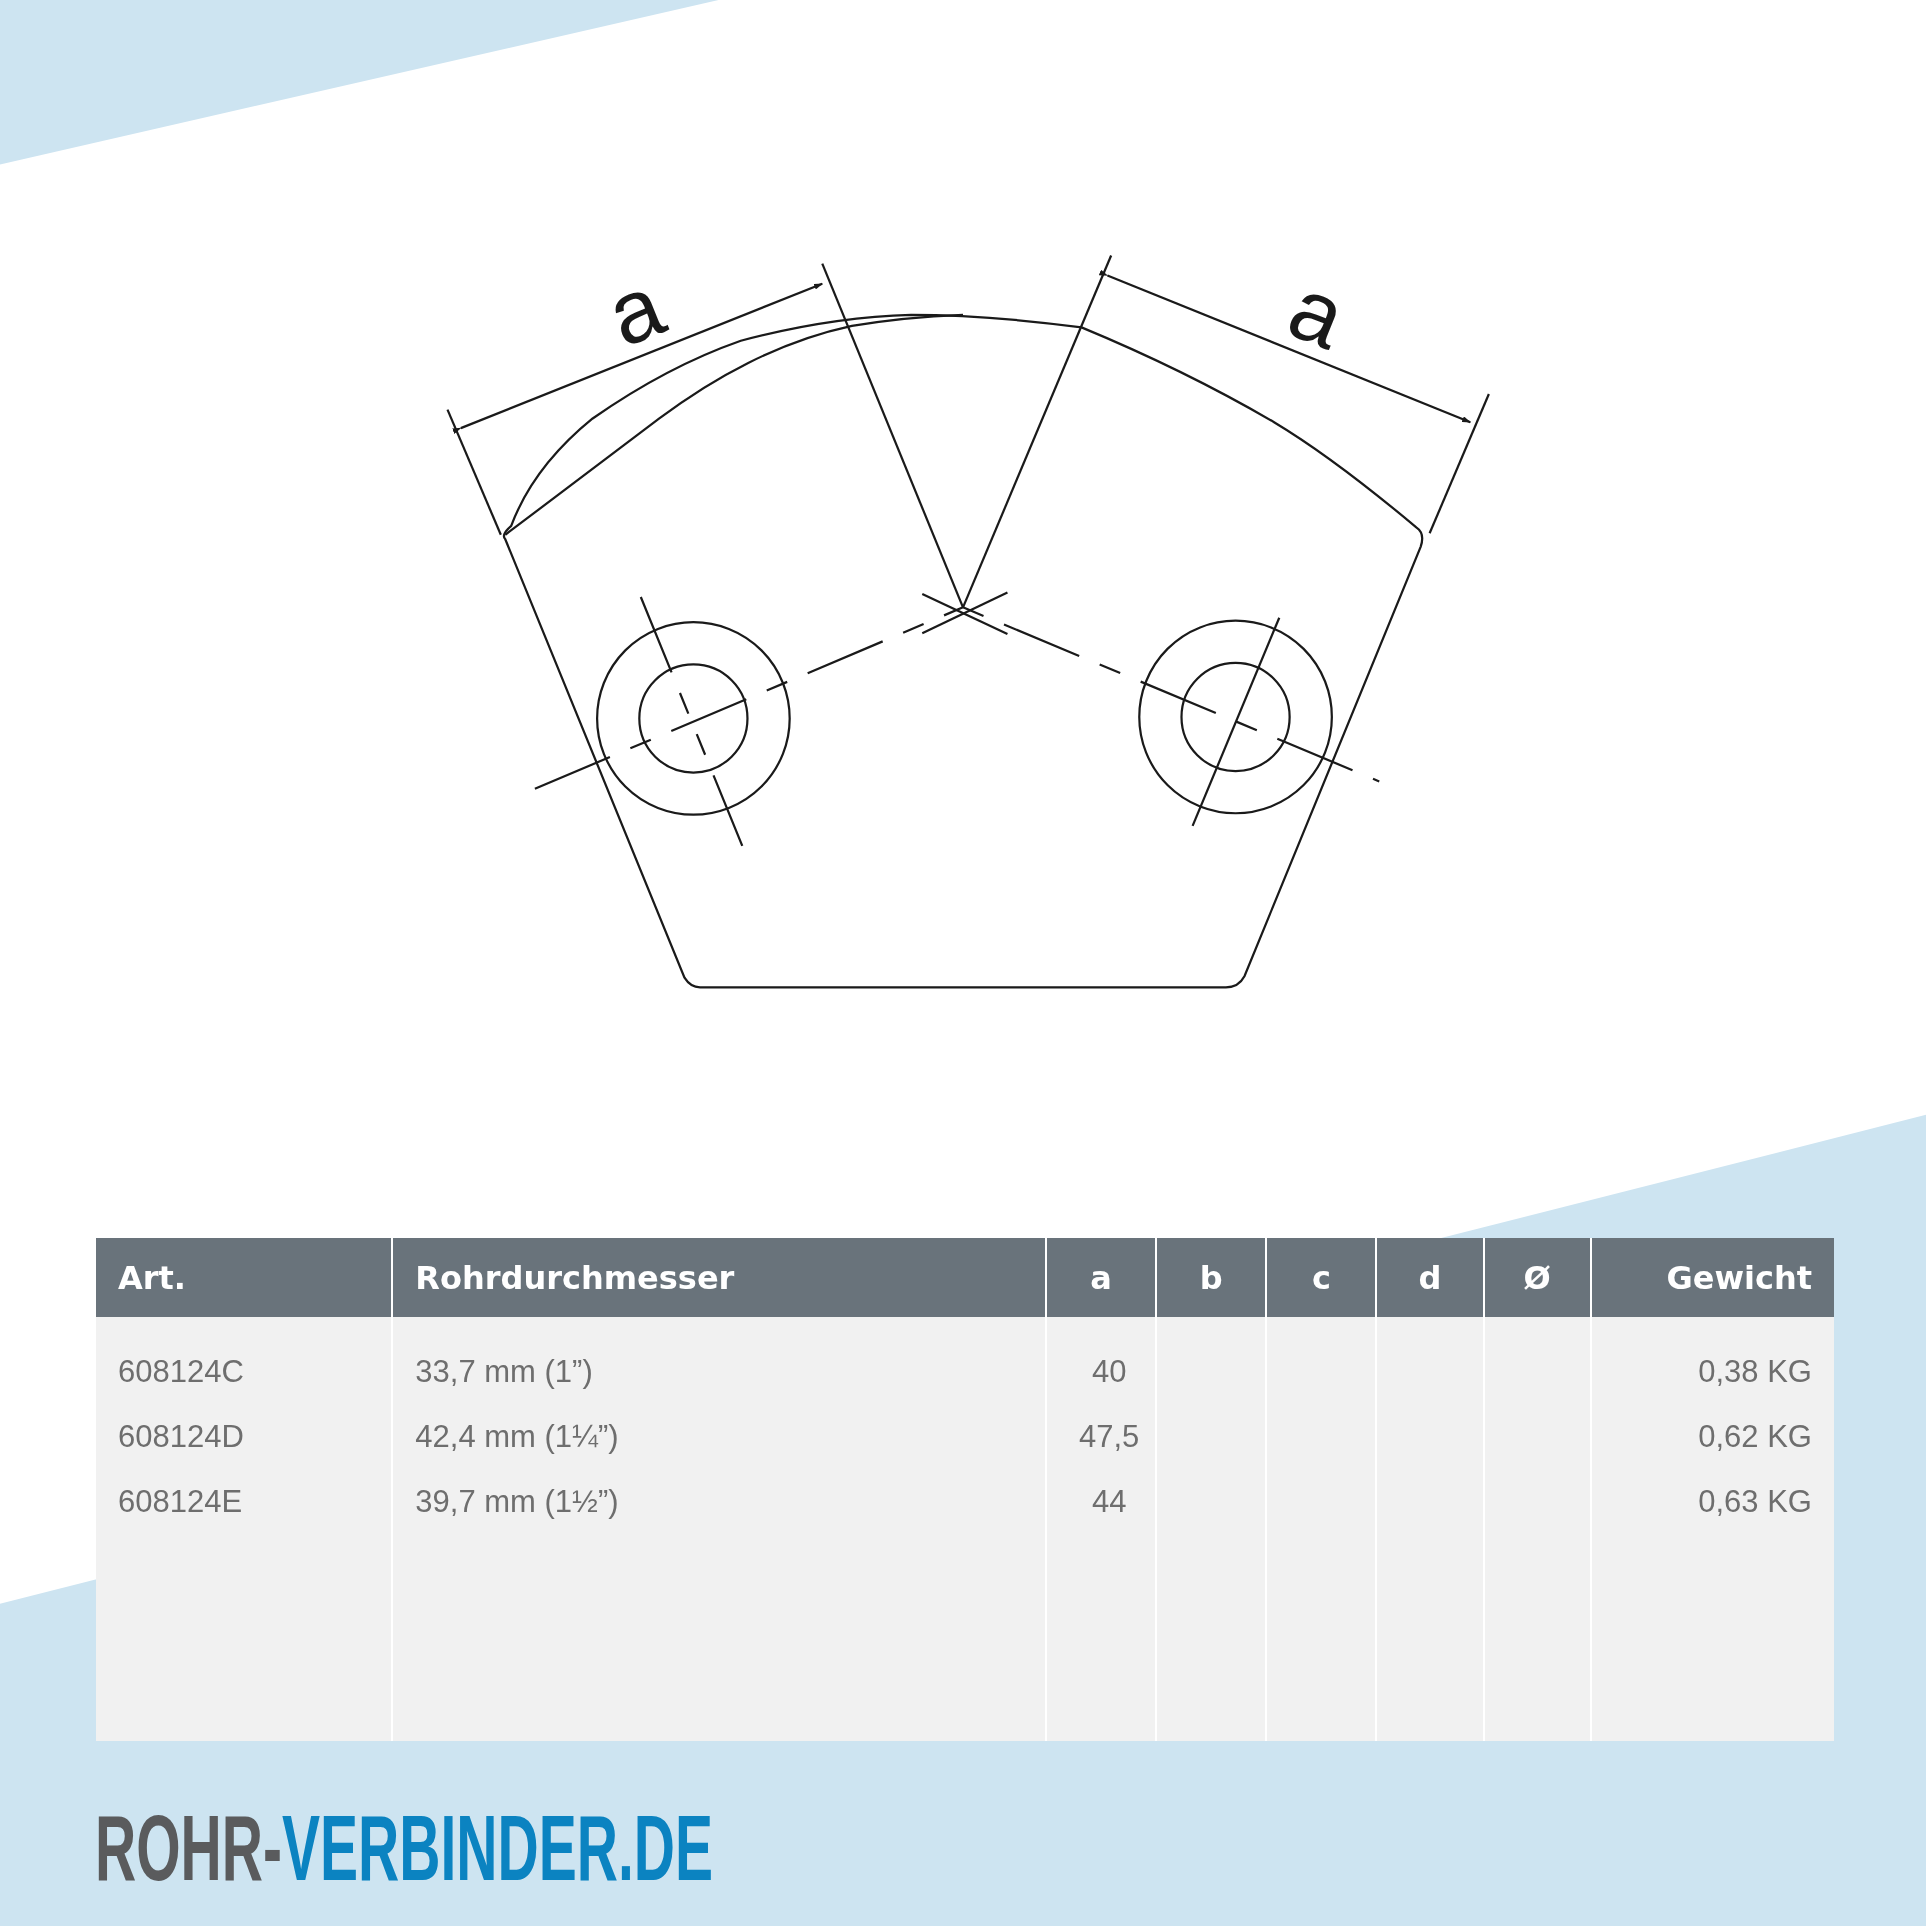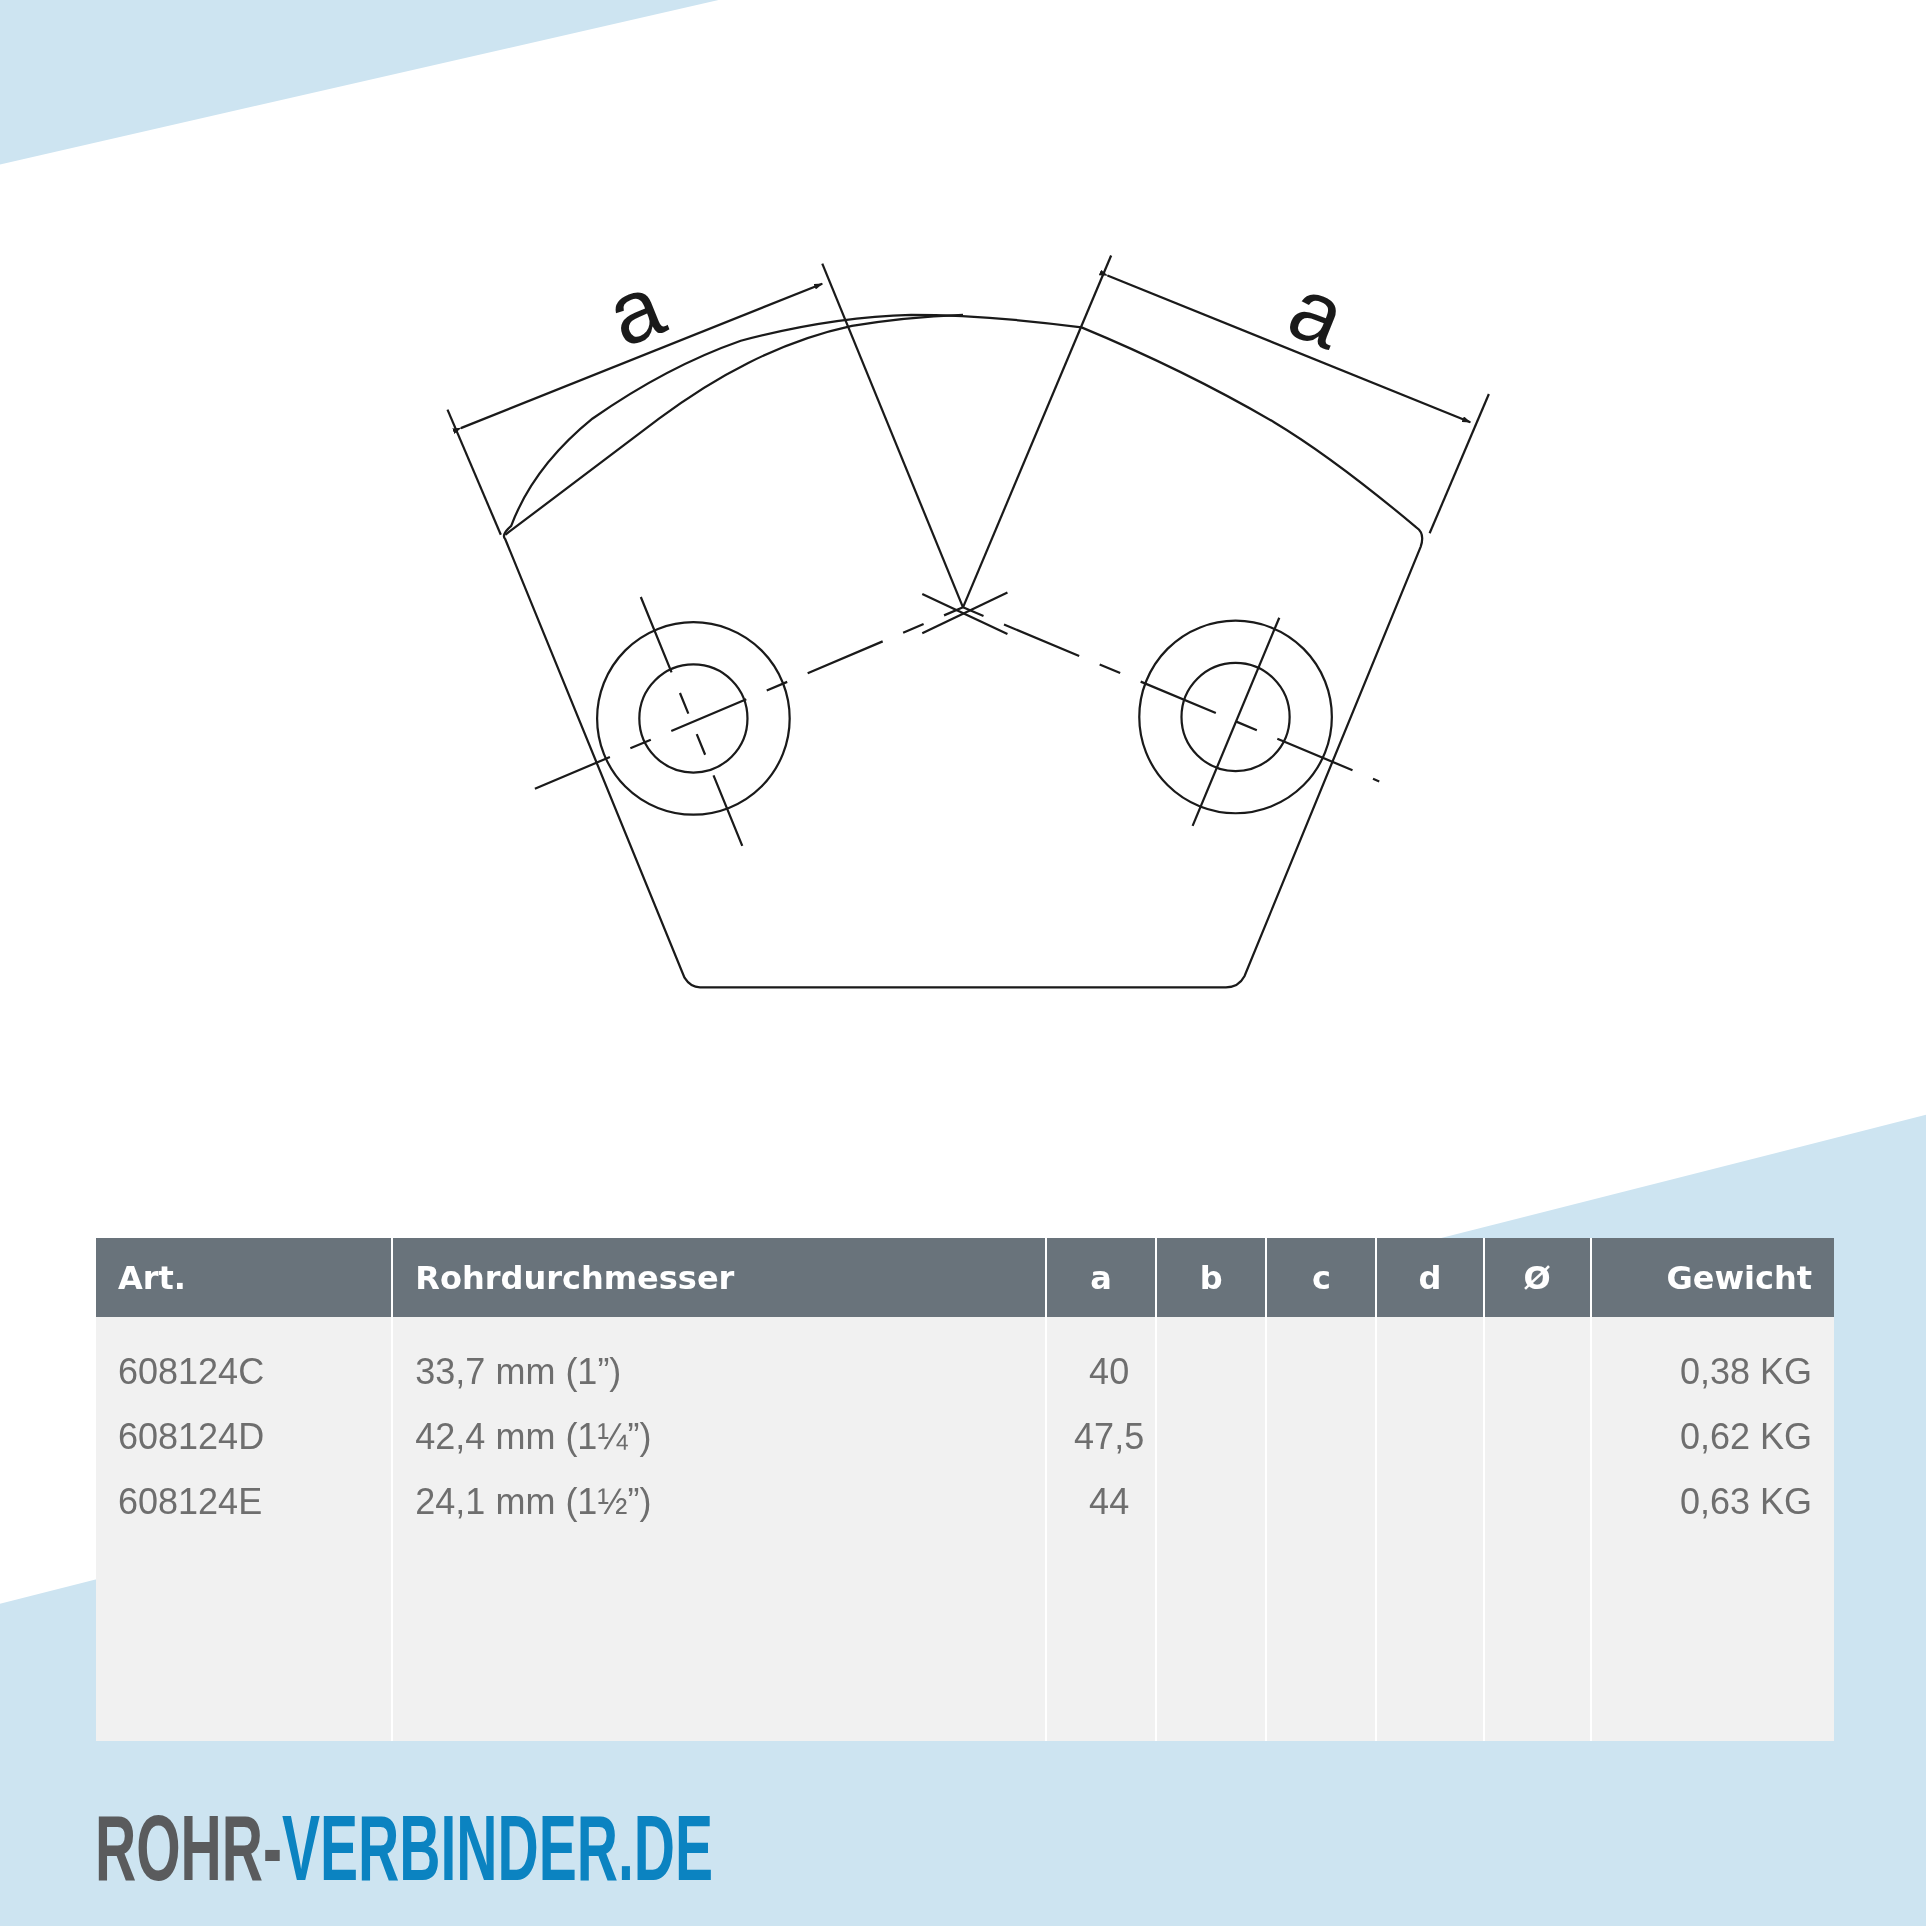--- a/index.html
+++ b/index.html
@@ -2,21 +2,21 @@
 <html style="font-size:12px"><head>
 <meta charset="utf-8">
 <style>
   html, body { margin: 0; padding: 0; }
   body { width: 1926px; height: 1926px; position: relative; overflow: hidden; background: #ffffff; font-family: "DejaVu Sans", sans-serif; }
   .bg-svg { position: absolute; left: 0; top: 0; width: 1926px; height: 1926px; }
   .drawing { position: absolute; left: 0; top: 0; width: 1926px; height: 1111px; }
   .spec-table { position: absolute; left: 96px; top: 1238px; width: 1738px; border-collapse: collapse; table-layout: fixed; }
   .spec-table th { background: #69737b; color: #ffffff; font-weight: bold; font-size: 32px; height: 79px; padding: 0 22px; border-right: 2.2px solid #ffffff; }
   .spec-table th:last-child { border-right: none; }
-  .spec-table td { background: #f1f1f1; color: #6e6e6e; font-size: 36px; vertical-align: top; padding: 22px 22px 0 22px; height: 402px; border-right: 2.2px solid #ffffff; line-height: 65px; font-family: "Liberation Sans", sans-serif; }
+  .spec-table td { background: #f1f1f1; color: #6e6e6e; font-size: 31px; vertical-align: top; padding: 22px 22px 0 22px; height: 402px; border-right: 2.2px solid #ffffff; line-height: 65px; font-family: "Liberation Sans", sans-serif; }
   .spec-table td:last-child { border-right: none; }
   .left { text-align: left; }
   .center { text-align: center; }
   .right { text-align: right; margin-top: 10px; }
   .cell-line { display: block; white-space: nowrap; }
   .logo { position: absolute; left: 95px; top: 1796px; font-family: "Liberation Sans", sans-serif; font-weight: bold; font-size: 92px; letter-spacing: 0px; transform: scaleX(0.62); transform-origin: left top; white-space: nowrap; }
   .logo .part1 { color: #5a5b5d; }
   .logo .part2 { color: #0b83c1; }
 </style>
 </head>
@@ -101,21 +101,21 @@
   <tbody>
     <tr>
       <td class="left">
         <span class="cell-line">608124C</span>
         <span class="cell-line">608124D</span>
         <span class="cell-line">608124E</span>
       </td>
       <td class="left">
         <span class="cell-line">33,7 mm (1”)</span>
         <span class="cell-line">42,4 mm (1¼”)</span>
-        <span class="cell-line">24,1 mm (1½”)</span>
+        <span class="cell-line">39,7 mm (1½”)</span>
       </td>
       <td class="center" style="padding-left:16px;padding-right:0;">
         <span class="cell-line">40</span>
         <span class="cell-line">47,5</span>
         <span class="cell-line">44</span>
       </td>
       <td class="center"></td>
       <td class="center"></td>
       <td class="center"></td>
       <td class="center"></td>

